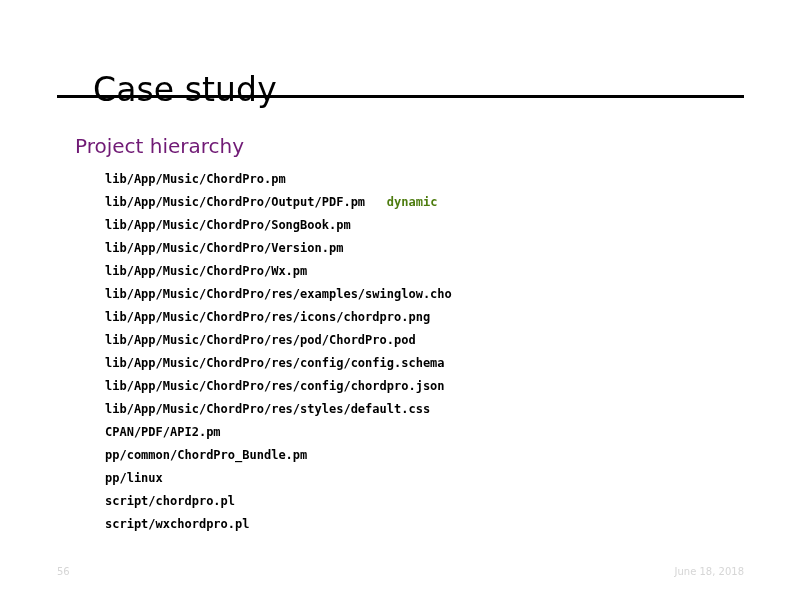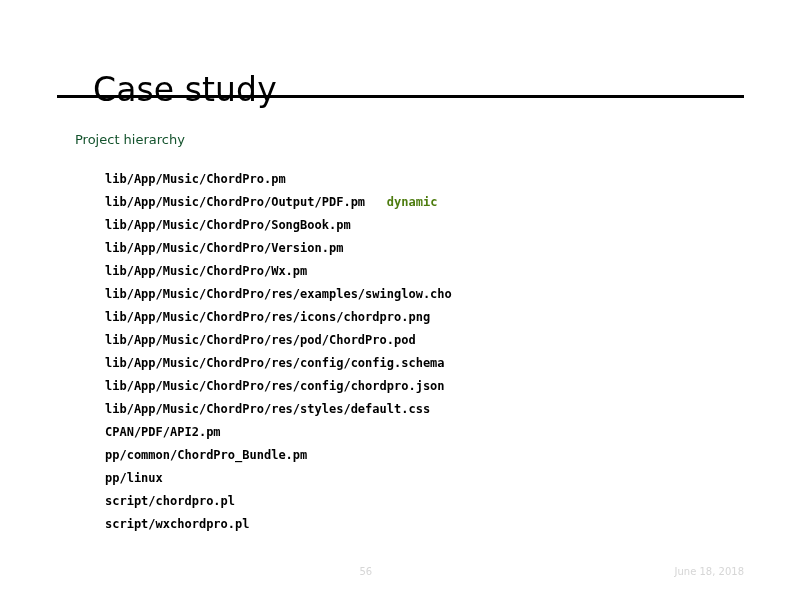--- a/index.html
+++ b/index.html
@@ -46,24 +46,24 @@
     height: 3px;
     background: #000000;
   }
 
   
   .slide-subtitle {
     position: absolute;
     left: 75px;
     top: 117px;
     font-family: "DejaVu Sans", "Liberation Sans", sans-serif;
-    font-size: 13px;
+    font-size: 20px;
     font-weight: 400;
     line-height: 24px;
-    color: #14532d;
+    color: #701a75;
     white-space: nowrap;
   }
 
   
   .file-listing {
     position: absolute;
     left: 105px;
     top: 168px;
     font-family: "DejaVu Sans Mono", "Liberation Mono", monospace;
     font-size: 12px;
@@ -100,21 +100,21 @@
     font-size: 10px;
     line-height: 16px;
     color: #d6d6d6;
     display: flex;
     align-items: center;
     justify-content: space-between;
     white-space: nowrap;
   }
 
   .footer-left   { flex: 0 0 auto; text-align: left; }
-  .footer-center { flex: 1 1 auto; text-align: center; }
+  .footer-center { flex: 1 1 auto; }
   .footer-right  { flex: 0 0 auto; text-align: center; }
 </style>
 </head>
 <body>
 
 <div class="slide">
 
   <h1 class="slide-title">Case study</h1>
 
   <div class="title-rule"></div>

